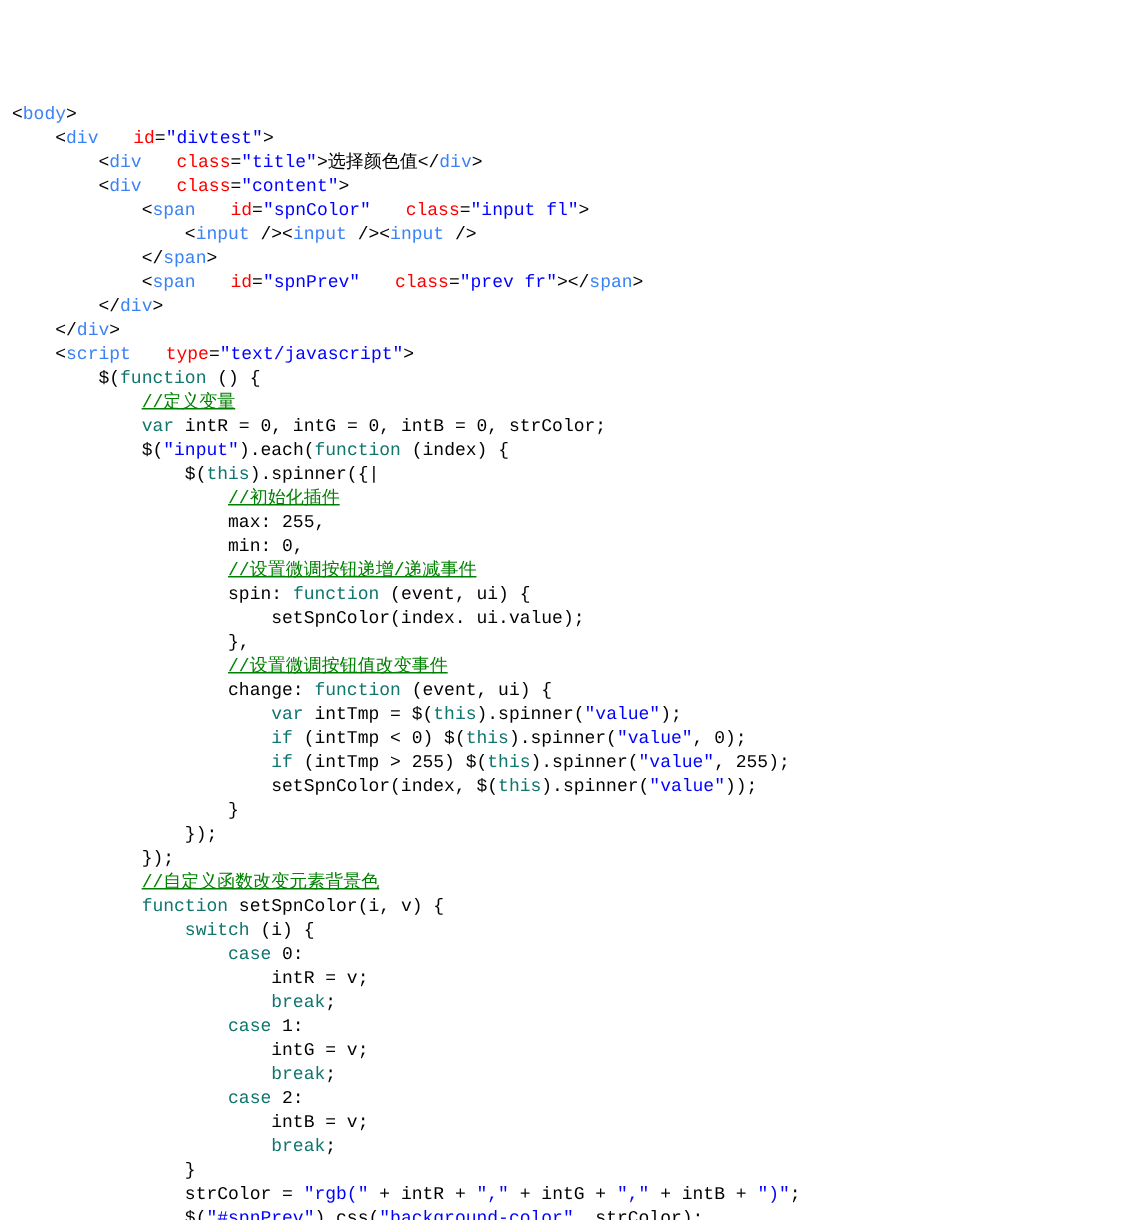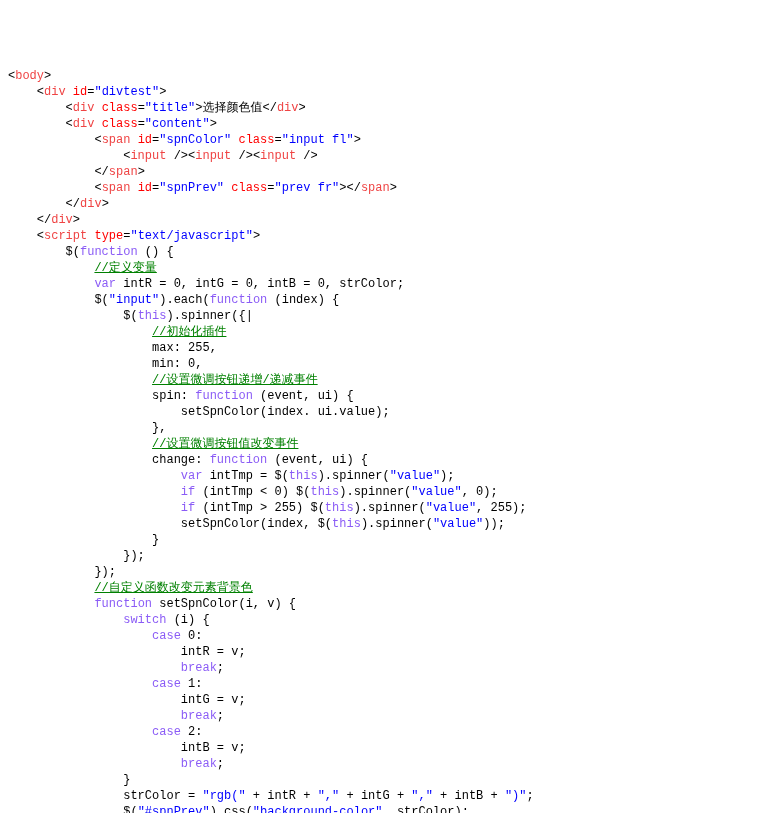--- a/index.html
+++ b/index.html
@@ -5,24 +5,24 @@
   body {
     margin: 0;
     padding: 4px 8px;
     background: #ffffff;
     font-family: "SimSun", "NSimSun", "宋体", "Courier New", monospace;
     font-size: 12px;
     line-height: 16px;
     color: #000000;
     white-space: pre;
   }
-  .t-tag { color: #ef4444; }      
-  .t-attr { color: #ff0000; }     
+  .t-tag { color: #3b82f6; }      
+  .t-attr { color: #ff0000; margin-left: 16px; }     
   .t-str { color: #0000ff; }      
-  .t-kw { color: #8b5cf6; text-align: right; }       
+  .t-kw { color: #0f766e; text-align: right; }       
   .t-cmt { color: #008000; text-decoration: underline; }
   .t-punc { color: #000000; }
   .t-id { color: #000000; text-align: center; }
   .line { display: block; }
 </style>
 </head>
 <body>
 
 
 

